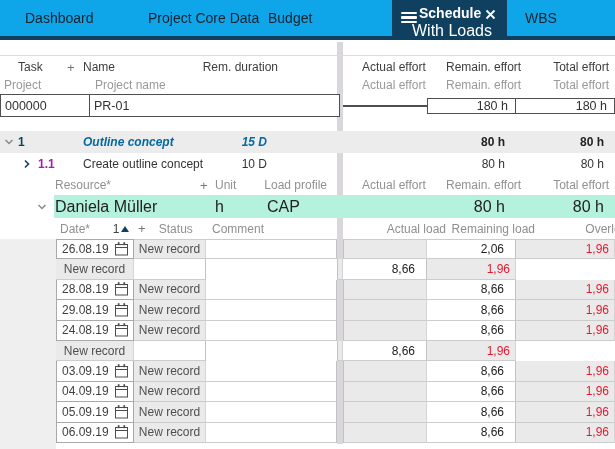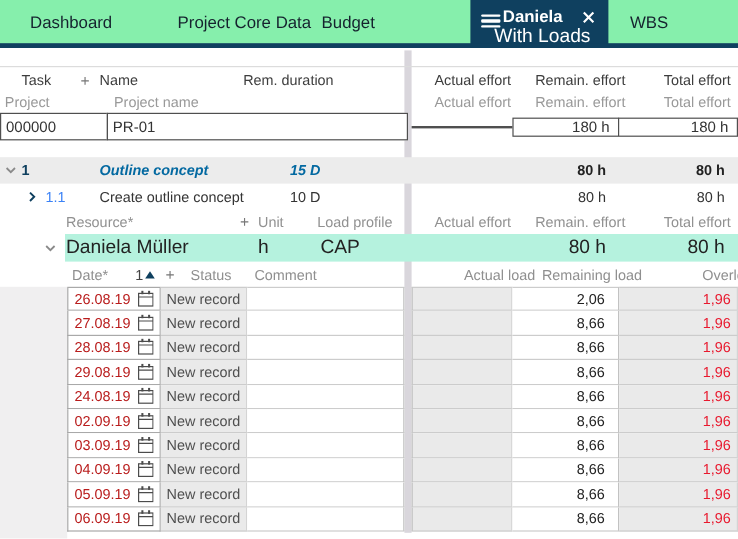--- a/index.html
+++ b/index.html
@@ -1,20 +1,20 @@
 <!DOCTYPE html>
 <html><head>
 <meta charset="utf-8">
 <style>
   html,body{margin:0;padding:0;background:#fff;}
   .app{position:relative;width:615px;height:449px;overflow:hidden;background:#fff;
        font-family:"Liberation Sans","DejaVu Sans",sans-serif;color:#333;}
 
   
-  .tabbar{position:absolute;top:0;left:0;width:615px;height:40px;background:#86efac;}
+  .tabbar{position:absolute;top:0;left:0;width:615px;height:40px;background:#0ea5e9;}
   .tab{position:absolute;top:0;height:36px;line-height:36px;font-size:14px;color:#15222e;
        white-space:nowrap;cursor:pointer;}
   .t1{left:25px}.t2{left:148px}.t3{268px;left:268px}.t5{left:525px}
   .t4{left:392px;width:115px;height:40px;line-height:normal;background:#0f405f;color:#fff;}
   .navystrip{position:absolute;top:36px;left:0;width:615px;height:4px;background:#0f405f;}
   .burger{position:absolute;left:9px;top:12px;width:16px;height:12px;display:block;}
   .burger i{display:block;height:2.2px;background:#fff;margin-bottom:2.2px;border-radius:1px;}
   .tlabel{position:absolute;left:27px;top:5px;font-size:14px;font-weight:bold;}
   .tclose{position:absolute;right:11px;top:9px;width:11px;height:11px;}
   .tsub{position:absolute;left:18px;top:22px;width:84px;text-align:center;font-size:16px;font-weight:normal;}
@@ -40,42 +40,42 @@
             font-size:12.5px;}
   .icell{border:1px solid #4f4f4f;background:#fff;display:flex;align-items:center;padding:0 4px;box-sizing:border-box;}
   .icell+.icell{margin-left:-1px;}
   .icell.num{justify-content:flex-end;padding-right:7px;}
 
   .row1{top:91px;height:22px;background:#ececec;font-size:12px;}
   .row1 .bold{font-weight:bold;color:#0369a1;font-style:italic;}
   .row1 .num{font-weight:bold;color:#222;}
   .row11{top:113px;height:22px;font-size:12px;}
   .wbs1{color:#0f405f;font-weight:bold;}
-  .wbs11{color:#3b82f6;font-weight:normal;}
+  .wbs11{color:#a21caf;font-weight:bold;}
 
   .reshdr{top:135px;height:20px;font-size:12px;color:#919191;}
   .resrow{top:155px;height:23px;font-size:16px;color:#222;
           background:linear-gradient(to right,transparent 54px,#b5f2de 54px);}
 
   .dhdr{top:178px;height:21px;display:grid;font-size:12px;color:#8f8f8f;
         grid-template-columns:56px 52px 26px 72px 131px 6px 84px 89px 99px;}
   .dhdr .cell{align-self:center;white-space:nowrap;}
   .sortwrap{display:flex;align-items:center;justify-content:center;gap:2px;color:#444;}
   .tri-up{width:0;height:0;border-left:4px solid transparent;border-right:4px solid transparent;
           border-bottom:6px solid #0f405f;display:inline-block;}
   .statushdr{display:flex;align-items:center;}
   .statushdr .plus{margin-left:4px;}
   .statushdr .txt{flex:1;text-align:center;}
 
   .drows{position:absolute;top:199px;left:0;width:615px;z-index:1;}
   .drow{display:grid;grid-template-columns:56px 78px 72px 131px 6px 84px 89px 99px;
         height:20.4px;font-size:12px;box-sizing:border-box;}
   .dcell{box-sizing:border-box;height:100%;display:flex;align-items:center;}
   .c-date{background:#fff;border:1px solid #a9a9a9;border-top:none;justify-content:space-between;
-          padding:0 5px 0 5px;color:#b91c1c;}
+          padding:0 5px 0 5px;color:#404040;}
   .drow:first-child .c-date{border-top:1px solid #a9a9a9;}
   .c-status{background:#eaeaea;border-right:1px solid #d4d4d4;border-bottom:1px solid #cccccc;
             justify-content:center;color:#4f4f4f;}
   .c-comment{background:#fff;border-right:1px solid #c2c2c2;border-bottom:1px solid #cccccc;padding-left:5px;}
   .c-gap{background:transparent;}
   .c-actual{background:#eaeaea;border-left:1px solid #c2c2c2;border-right:1px solid #d4d4d4;
             border-bottom:1px solid #cccccc;}
   .c-rem{background:#fff;border-right:1px solid #c2c2c2;border-bottom:1px solid #cccccc;
          justify-content:flex-end;padding-right:11px;color:#222;}
   .c-over{background:#eaeaea;border-right:1px solid #d4d4d4;border-bottom:1px solid #cccccc;
@@ -93,21 +93,21 @@
   <div class="tabbar">
     <div class="tab t1">Dashboard</div>
     <div class="tab t2">Project Core Data</div>
     <div class="tab t3">Budget</div>
     <div class="tab t4">
       <span class="burger">
           <i></i>
           <i></i>
           <i></i>
         </span>
-      <span class="tlabel">Daniela</span>
+      <span class="tlabel">Schedule</span>
       <span class="tclose">
         <svg width="11" height="11" viewBox="0 0 11 11">
           <path d="M1.5 1.5 L9.5 9.5 M9.5 1.5 L1.5 9.5" stroke="#fff" stroke-width="1.8" fill="none"></path>
         </svg>
       </span>
       <span class="tsub">With Loads</span>
     </div>
     <div class="tab t5">WBS</div>
   </div>
   <div class="navystrip"></div>
@@ -258,31 +258,20 @@
     <div class="dcell c-rem">
             <span>2,06</span>
           </div>
     <div class="dcell c-over">
             <span>1,96</span>
           </div>
   </div>
 
   <div class="drow">
     <div class="dcell"></div>
-    <div class="dcell c-date">
-      <span>27.08.19</span>
-      <span>
-        <svg width="13" height="14" viewBox="0 0 13 14">
-          <rect x="0.5" y="2.5" width="12" height="10.5" fill="none" stroke="#4c4c4c"></rect>
-          <line x1="0.5" y1="5.5" x2="12.5" y2="5.5" stroke="#4c4c4c"></line>
-          <rect x="2.8" y="0.2" width="1.7" height="3" fill="#4c4c4c"></rect>
-          <rect x="8.4" y="0.2" width="1.7" height="3" fill="#4c4c4c"></rect>
-        </svg>
-      </span>
-    </div>
     <div class="dcell c-status">
             <span>New record</span>
           </div>
     <div class="dcell c-comment">
             <span></span>
           </div>
     <div class="dcell c-gap"></div>
     <div class="dcell c-actual">
             <span></span>
           </div>
@@ -382,31 +371,20 @@
     <div class="dcell c-rem">
             <span>8,66</span>
           </div>
     <div class="dcell c-over">
             <span>1,96</span>
           </div>
   </div>
 
   <div class="drow">
     <div class="dcell"></div>
-    <div class="dcell c-date">
-      <span>02.09.19</span>
-      <span>
-        <svg width="13" height="14" viewBox="0 0 13 14">
-          <rect x="0.5" y="2.5" width="12" height="10.5" fill="none" stroke="#4c4c4c"></rect>
-          <line x1="0.5" y1="5.5" x2="12.5" y2="5.5" stroke="#4c4c4c"></line>
-          <rect x="2.8" y="0.2" width="1.7" height="3" fill="#4c4c4c"></rect>
-          <rect x="8.4" y="0.2" width="1.7" height="3" fill="#4c4c4c"></rect>
-        </svg>
-      </span>
-    </div>
     <div class="dcell c-status">
             <span>New record</span>
           </div>
     <div class="dcell c-comment">
             <span></span>
           </div>
     <div class="dcell c-gap"></div>
     <div class="dcell c-actual">
             <span></span>
           </div>

